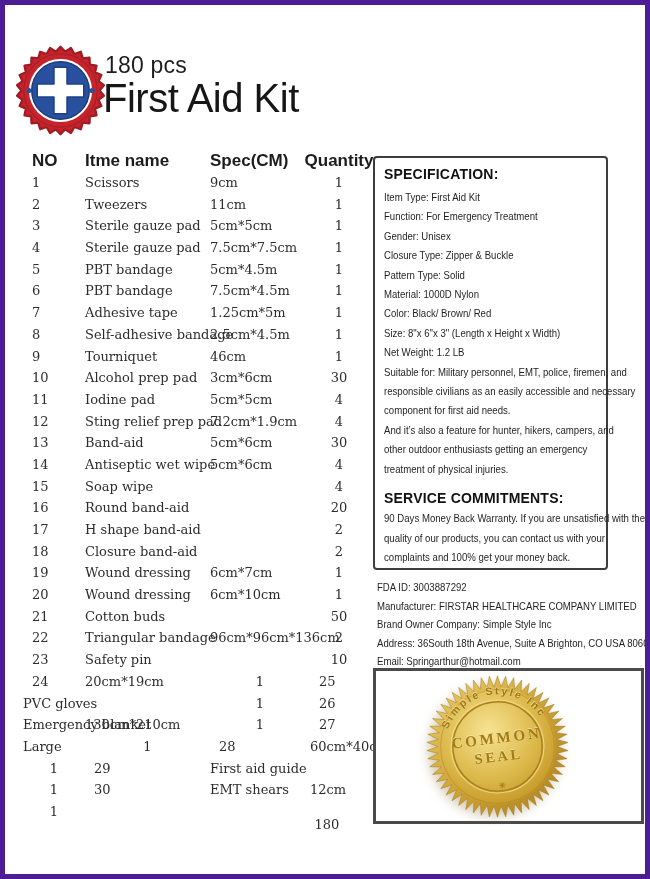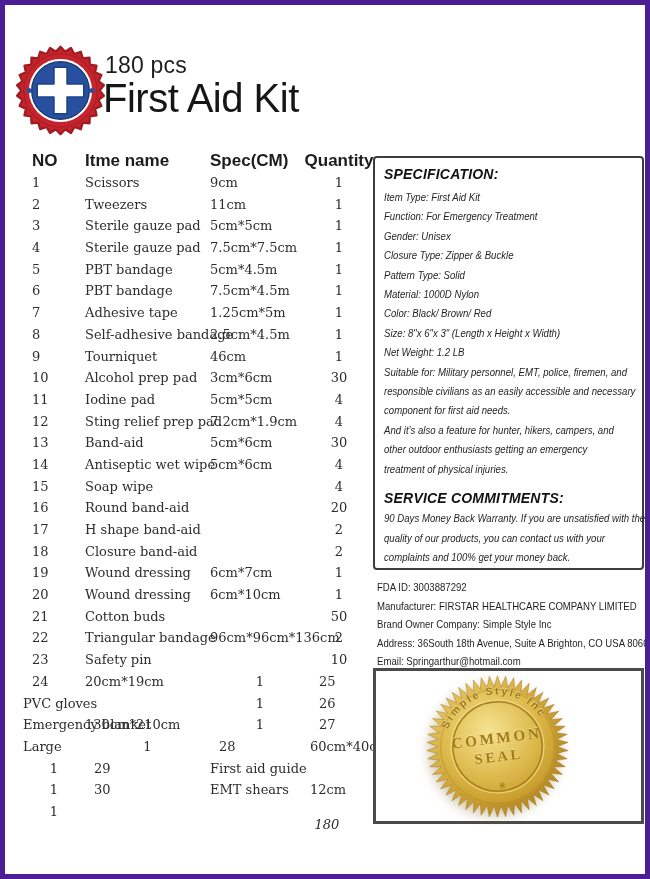--- a/index.html
+++ b/index.html
@@ -14,25 +14,25 @@
   
   .items-grid{position:absolute;left:18px;top:145px;width:345px;
               display:grid;grid-template-columns:62px 125px 100px 58px;grid-auto-rows:21.7px;
               font-family:"DejaVu Serif","Liberation Serif",serif;font-size:13px;color:#2d2d2d;}
   .items-grid .hdr{font-family:"Liberation Sans",sans-serif;font-weight:700;font-size:17px;color:#1c1c1c;}
   .cell{display:flex;align-items:center;white-space:nowrap;overflow:visible;}
   .c-no{padding-left:9px;}
   .c-qty{justify-content:center;}
   .h-qty{justify-content:center;}
   .total-row{position:absolute;left:293px;top:812px;width:58px;text-align:center;
-             font-family:"DejaVu Serif","Liberation Serif",serif;font-size:13px;color:#2d2d2d;font-style:italic;}
-
-  
-  .spec-box{position:absolute;left:368px;top:151px;width:271px;height:414px;box-sizing:border-box;
-            border:2px solid #3d3d3d;border-radius:4px;padding:7px 6px 0 9px;background:#fff;font-style:italic;}
+             font-family:"DejaVu Serif","Liberation Serif",serif;font-size:13px;color:#2d2d2d;}
+
+  
+  .spec-box{position:absolute;left:368px;top:151px;width:235px;height:414px;box-sizing:border-box;
+            border:2px solid #3d3d3d;border-radius:4px;padding:7px 6px 0 9px;background:#fff;}
   .spec-title{font-size:14px;font-weight:700;color:#111;line-height:18px;margin-bottom:5px;letter-spacing:0.2px;}
   .cond{font-size:11.3px;color:#1f1f1f;line-height:19.4px;white-space:nowrap;
         transform:scaleX(0.85);transform-origin:0 50%;}
   .svc-title{font-size:14px;font-weight:700;color:#111;line-height:20px;margin-top:9px;margin-bottom:1px;letter-spacing:0.2px;}
 
   
   .company-info{position:absolute;left:372px;top:573px;width:276px;}
   .company-info .cond{line-height:18.6px;}
 
   

